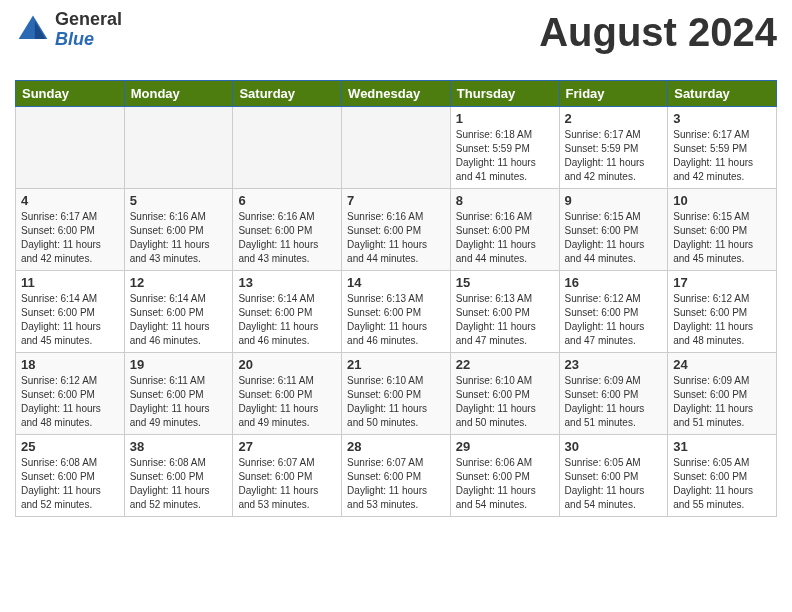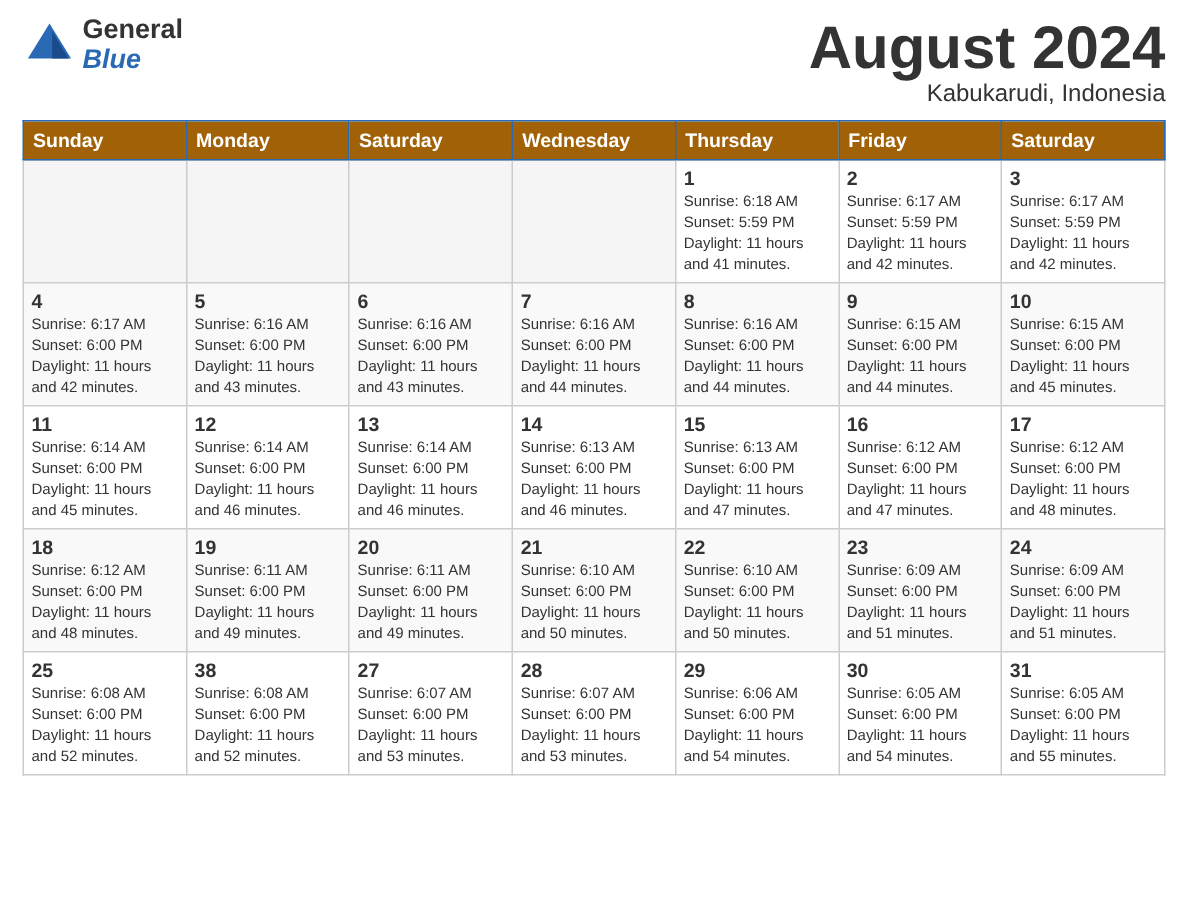--- a/index.html
+++ b/index.html
@@ -12,21 +12,21 @@
     }
     .page {
       width: 792px;
       background: #fff;
       padding: 10px 15px 15px 15px;
     }
     .header {
       display: flex;
       justify-content: space-between;
       align-items: flex-start;
-      margin-bottom: 8px;
+      margin-bottom: 26px;
     }
     .logo {
       display: flex;
       align-items: center;
       gap: 4px;
     }
     .logo-text {
       display: flex;
       flex-direction: column;
       line-height: 1.1;
@@ -58,21 +58,21 @@
     .location {
       font-size: 16px;
       color: #333;
     }
     table {
       width: 100%;
       border-collapse: collapse;
       table-layout: fixed;
     }
     th {
-      background-color: #a16207;
+      background-color: #4d7c0f;
       color: #fff;
       text-align: left;
       padding: 5px 6px;
       font-size: 13px;
       font-weight: bold;
       border: 1px solid #2a6ab5;
     }
     td {
       border: 1px solid #ccc;
       vertical-align: top;
@@ -112,21 +112,20 @@
         <polygon points="20,4 36,30 4,30" fill="#2a6ab5"></polygon>
         <polygon points="22,10 34,30 22,30" fill="#1a4a8a"></polygon>
       </svg>
       <div class="logo-text">
         <span class="logo-general">General</span>
         <span class="logo-blue">Blue</span>
       </div>
     </div>
     <div class="title-area">
       <div class="month-title">August 2024</div>
-      <div class="location">Kabukarudi, Indonesia</div>
     </div>
   </div>
 
   <table>
     <thead>
       <tr>
       <th>Sunday</th>
           <th>Monday</th>
           <th>Saturday</th>
           <th>Wednesday</th>

